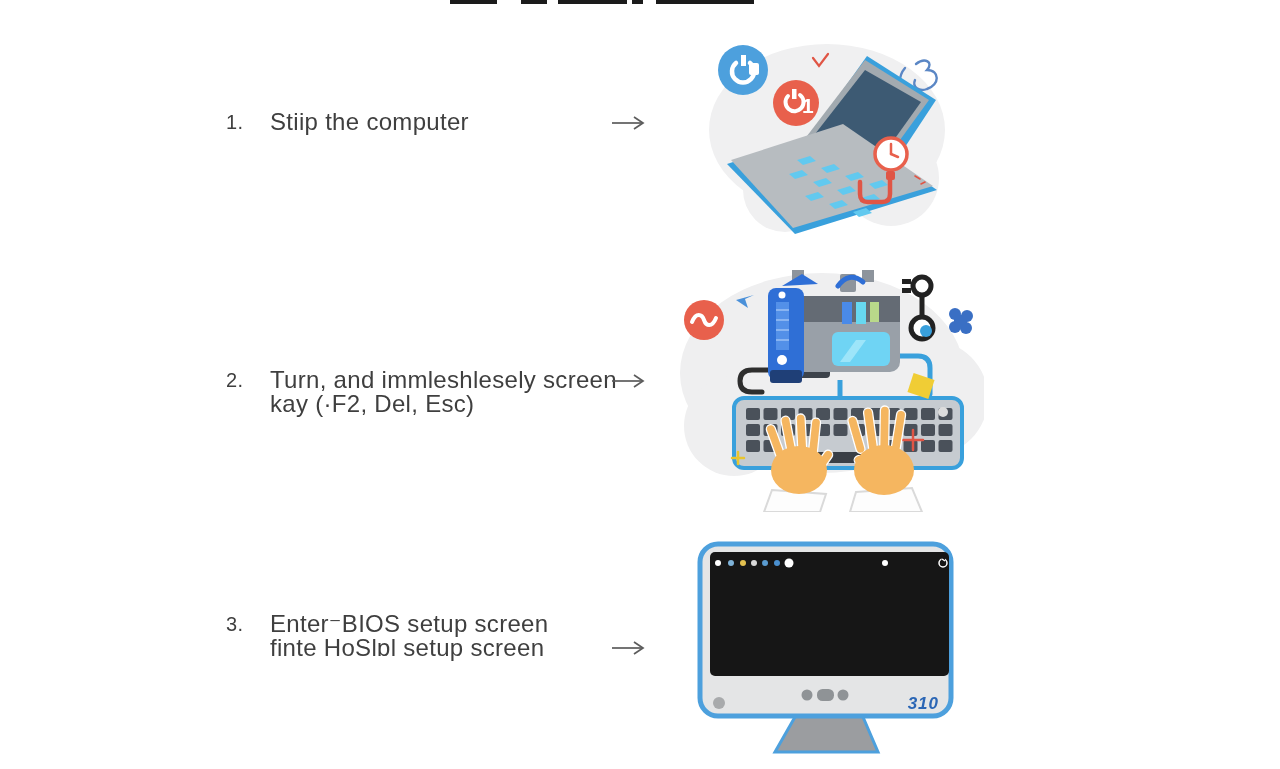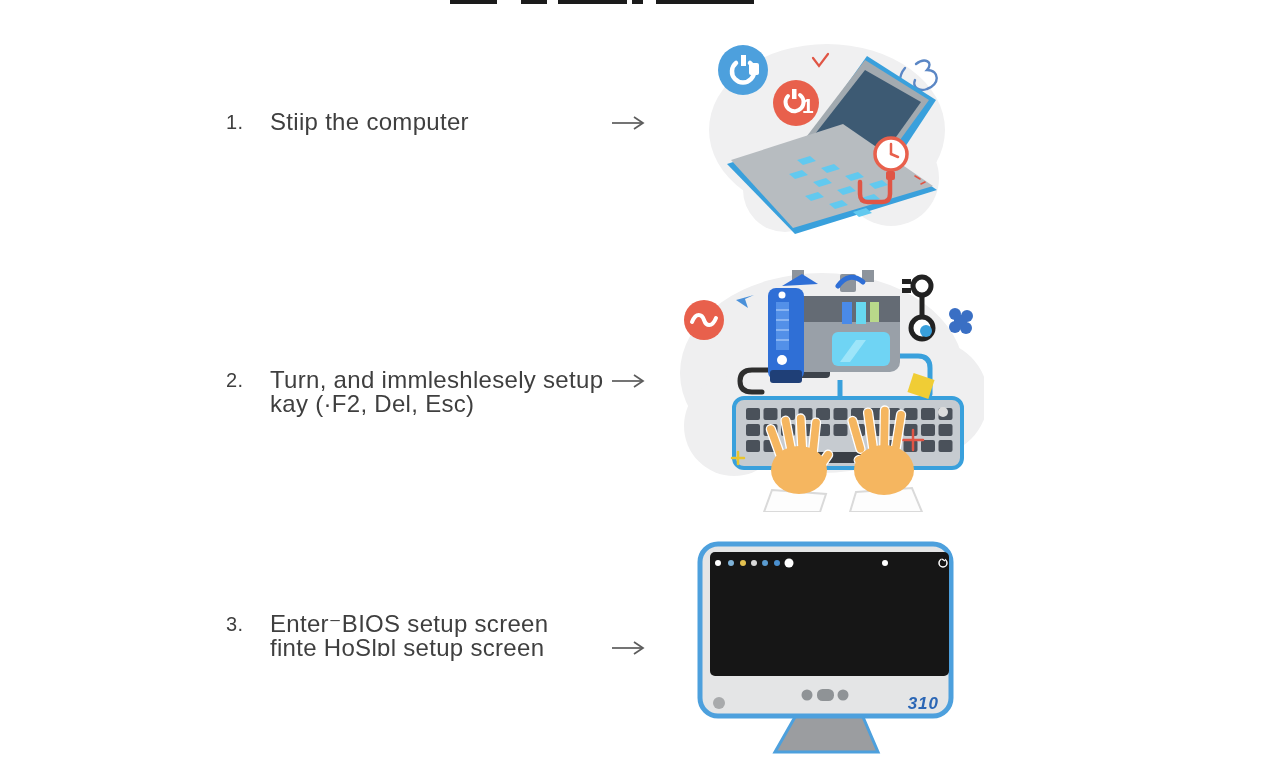--- a/index.html
+++ b/index.html
@@ -25,21 +25,21 @@
   </div>
 
   <div class="step-num" style="left:226px;top:110px">1.</div>
   <div class="step-text" style="left:270px;top:110px">Stiip the computer</div>
   <svg class="arrow" style="left:611px;top:115px" width="38" height="16">
     <line x1="1" y1="8" x2="31" y2="8" stroke="#5c5c5c" stroke-width="1.7"></line>
     <polyline points="23,2 32,8 23,14" fill="none" stroke="#5c5c5c" stroke-width="1.7"></polyline>
   </svg>
 
   <div class="step-num" style="left:226px;top:368px">2.</div>
-  <div class="step-text" style="left:270px;top:368px">Turn, and immleshlesely setup</div>
+  <div class="step-text" style="left:270px;top:368px">Turn, and immleshlesely screen</div>
   <div class="step-text" style="left:270px;top:392px">kay (·F2, Del, Esc)</div>
   <svg class="arrow" style="left:611px;top:373px" width="38" height="16">
     <line x1="1" y1="8" x2="31" y2="8" stroke="#5c5c5c" stroke-width="1.7"></line>
     <polyline points="23,2 32,8 23,14" fill="none" stroke="#5c5c5c" stroke-width="1.7"></polyline>
   </svg>
 
   <div class="step-num" style="left:226px;top:612px">3.</div>
   <div class="step-text" style="left:270px;top:636px">finte HoSlɒl setup screen</div>
   <div class="step-text" style="left:270px;top:612px">Enter⁻BIOS setup screen</div>
   <svg class="arrow" style="left:611px;top:640px" width="38" height="16">

